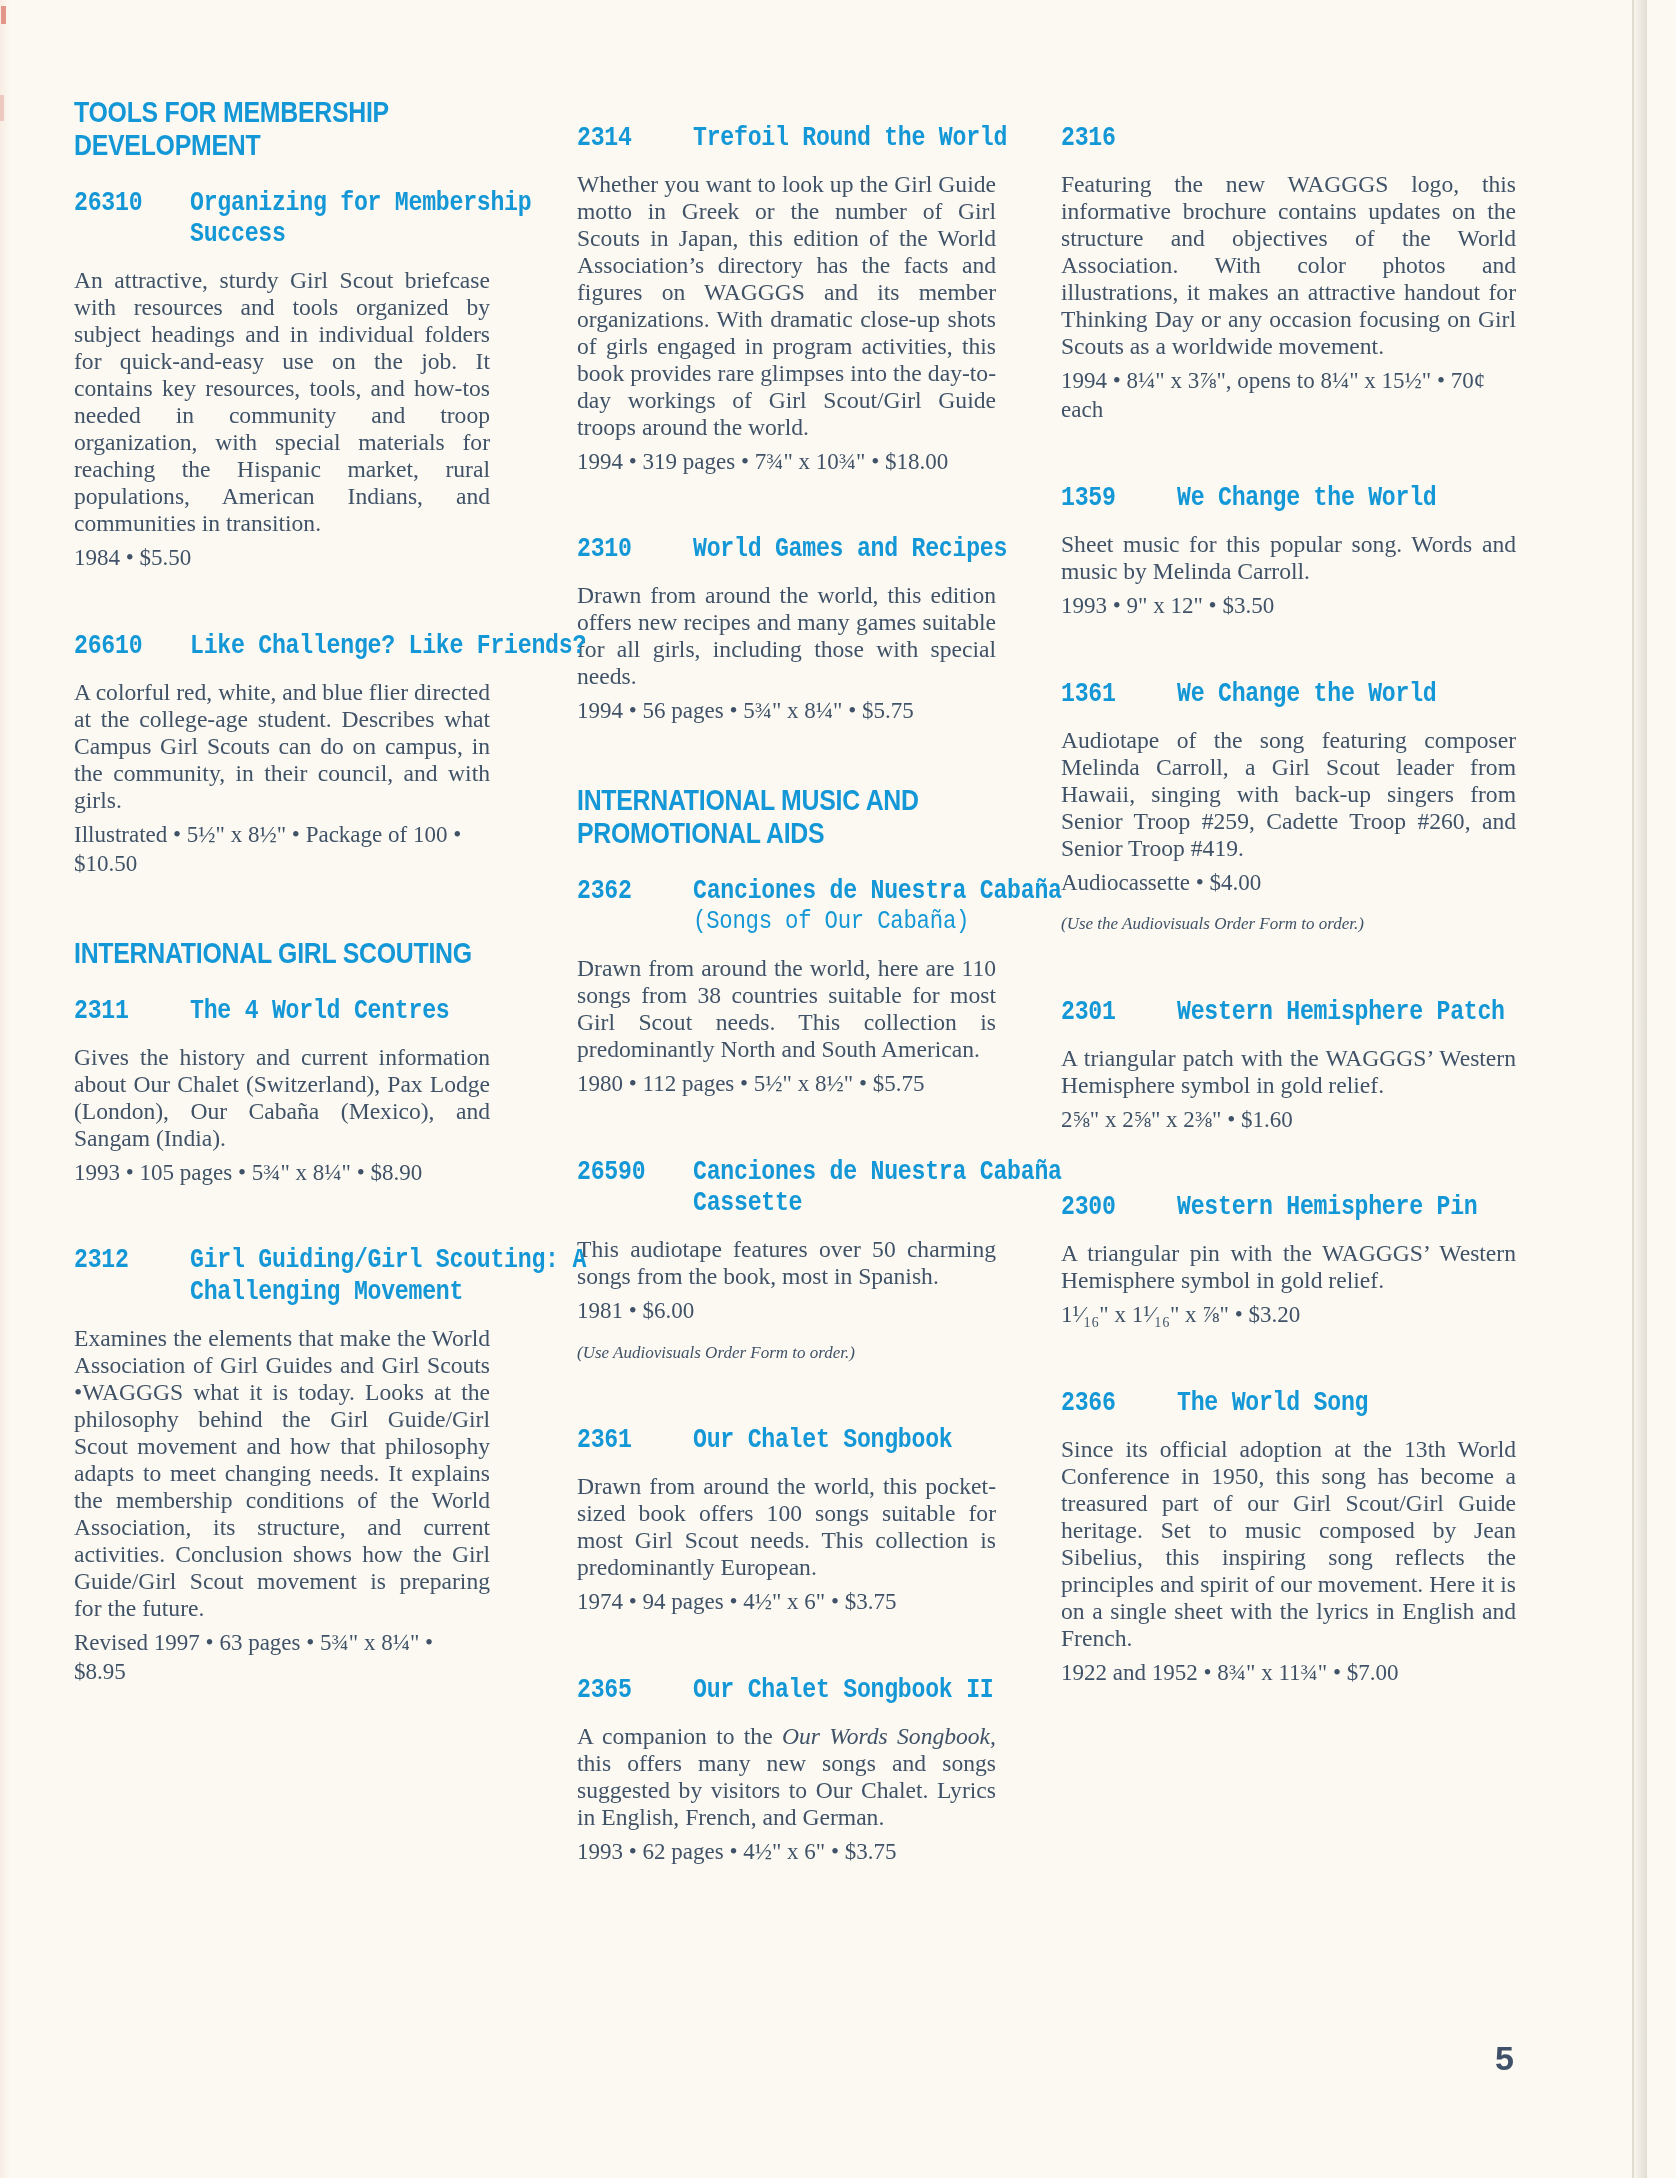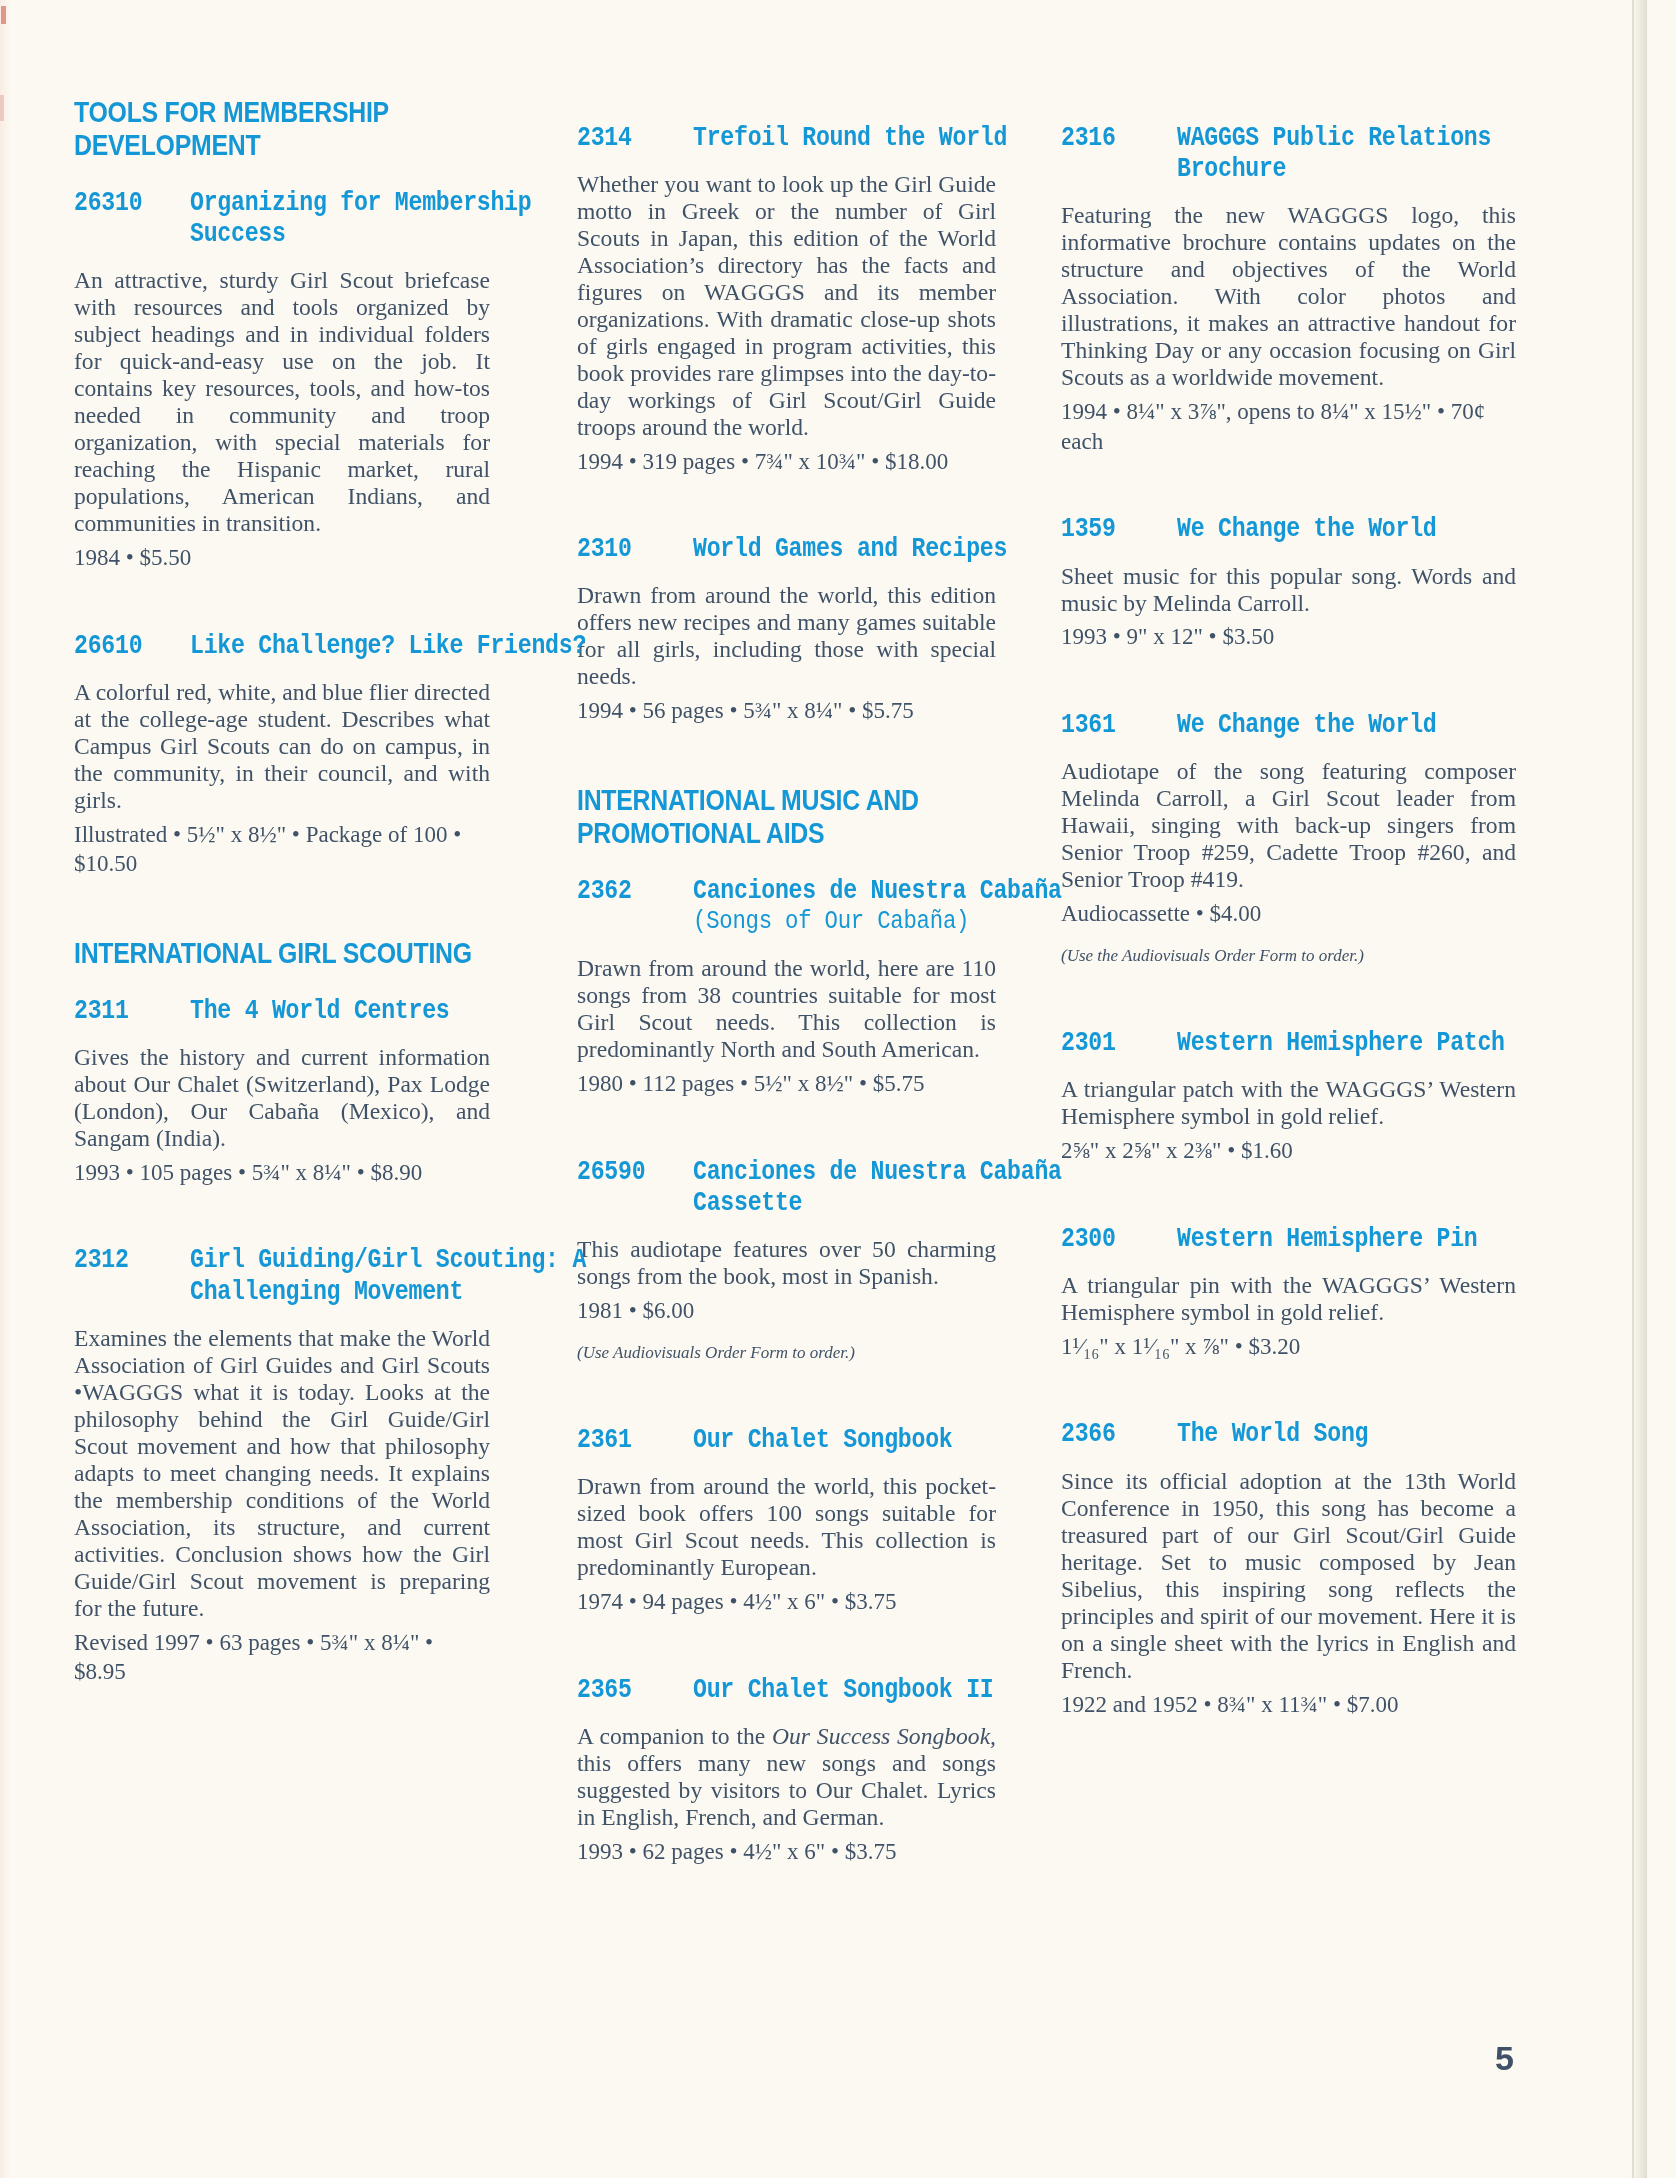--- a/index.html
+++ b/index.html
@@ -204,34 +204,28 @@
         </div>
         <div class="item">
           <div class="item-head">
             <div class="item-code condensed">2365</div>
             <div>
               <div class="item-title condensed">
                 <div class="title-line">Our Chalet Songbook II</div>
               </div>
             </div>
           </div>
-          <p class="item-body"><span>A companion to the </span><span class="i">Our Success Songbook,</span><span> this offers many new songs and songs suggested by visitors to Our Chalet. Lyrics in English, French, and German.</span></p>
+          <p class="item-body"><span>A companion to the </span><span class="i">Our Words Songbook,</span><span> this offers many new songs and songs suggested by visitors to Our Chalet. Lyrics in English, French, and German.</span></p>
           <div class="item-details">1993 • 62 pages • 4½" x 6" • $3.75</div>
         </div>
       </div>
       <div class="col col3">
         <div class="item">
           <div class="item-head">
             <div class="item-code condensed">2316</div>
-            <div>
-              <div class="item-title condensed">
-                <div class="title-line">WAGGGS Public Relations</div>
-                <div class="title-line">Brochure</div>
-              </div>
-            </div>
           </div>
           <p class="item-body"><span>Featuring the new WAGGGS logo, this informative brochure contains updates on the structure and objectives of the World Association. With color photos and illustrations, it makes an attractive handout for Thinking Day or any occasion focusing on Girl Scouts as a worldwide movement.</span></p>
           <div class="item-details">1994 • 8¼" x 3⅞", opens to 8¼" x 15½" • 70¢ each</div>
         </div>
         <div class="item">
           <div class="item-head">
             <div class="item-code condensed">1359</div>
             <div>
               <div class="item-title condensed">
                 <div class="title-line">We Change the World</div>

